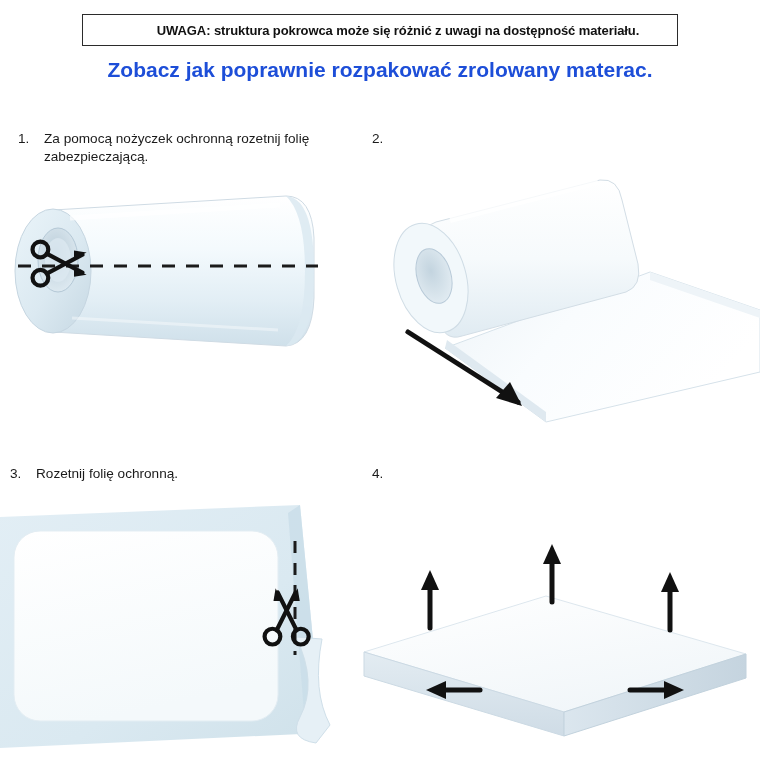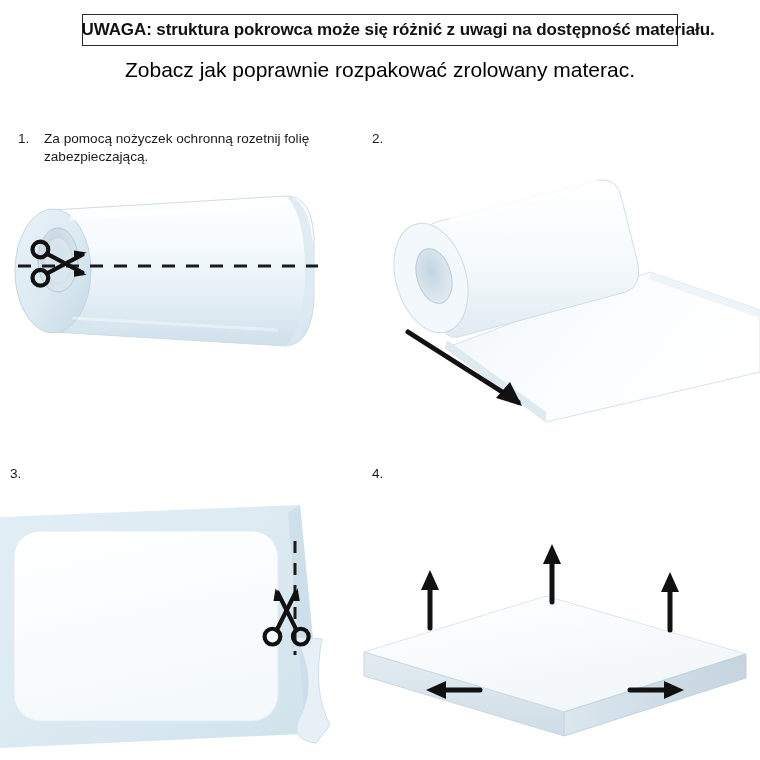--- a/index.html
+++ b/index.html
@@ -24,38 +24,38 @@
     width: 596px;
     height: 32px;
     box-sizing: border-box;
     border: 1.5px solid #2b2b2b;
     background: #ffffff;
     display: flex;
     align-items: center;
     justify-content: center;
   }
   .notice-text {
-    font-size: 17px;
+    font-size: 13px;
     font-weight: bold;
     letter-spacing: -0.1px;
     color: #111111;
     white-space: nowrap;
     margin-left: 36px;
   }
 
   
   .main-title {
     position: absolute;
     left: 0;
     top: 58px;
     width: 760px;
     text-align: center;
     font-size: 21px;
-    font-weight: normal;
-    color: #000000;
+    font-weight: bold;
+    color: #1d4ed8;
   }
 
   
   .step-label {
     position: absolute;
     display: flex;
     align-items: flex-start;
     font-size: 13.6px;
     color: #1b1b1b;
     line-height: 1.32;
@@ -96,20 +96,21 @@
 
 <div class="step-label" id="label-1">
   <span class="step-num">1.</span>
   <span class="step-text">Za pomocą nożyczek ochronną rozetnij folię zabezpieczającą.</span>
 </div>
 <div class="step-label" id="label-2">
   <span class="step-num">2.</span>
 </div>
 <div class="step-label" id="label-3">
   <span class="step-num">3.</span>
+  <span class="step-text">Rozetnij folię ochronną.</span>
 </div>
 <div class="step-label" id="label-4">
   <span class="step-num">4.</span>
 </div>
 
 <div class="panel" id="panel-1">
   <svg width="340" height="245" viewBox="0 0 340 245">
     <defs>
       <linearGradient id="rollBody" x1="0" y1="0" x2="0" y2="1">
         <stop offset="0%" stop-color="#ffffff"></stop>

